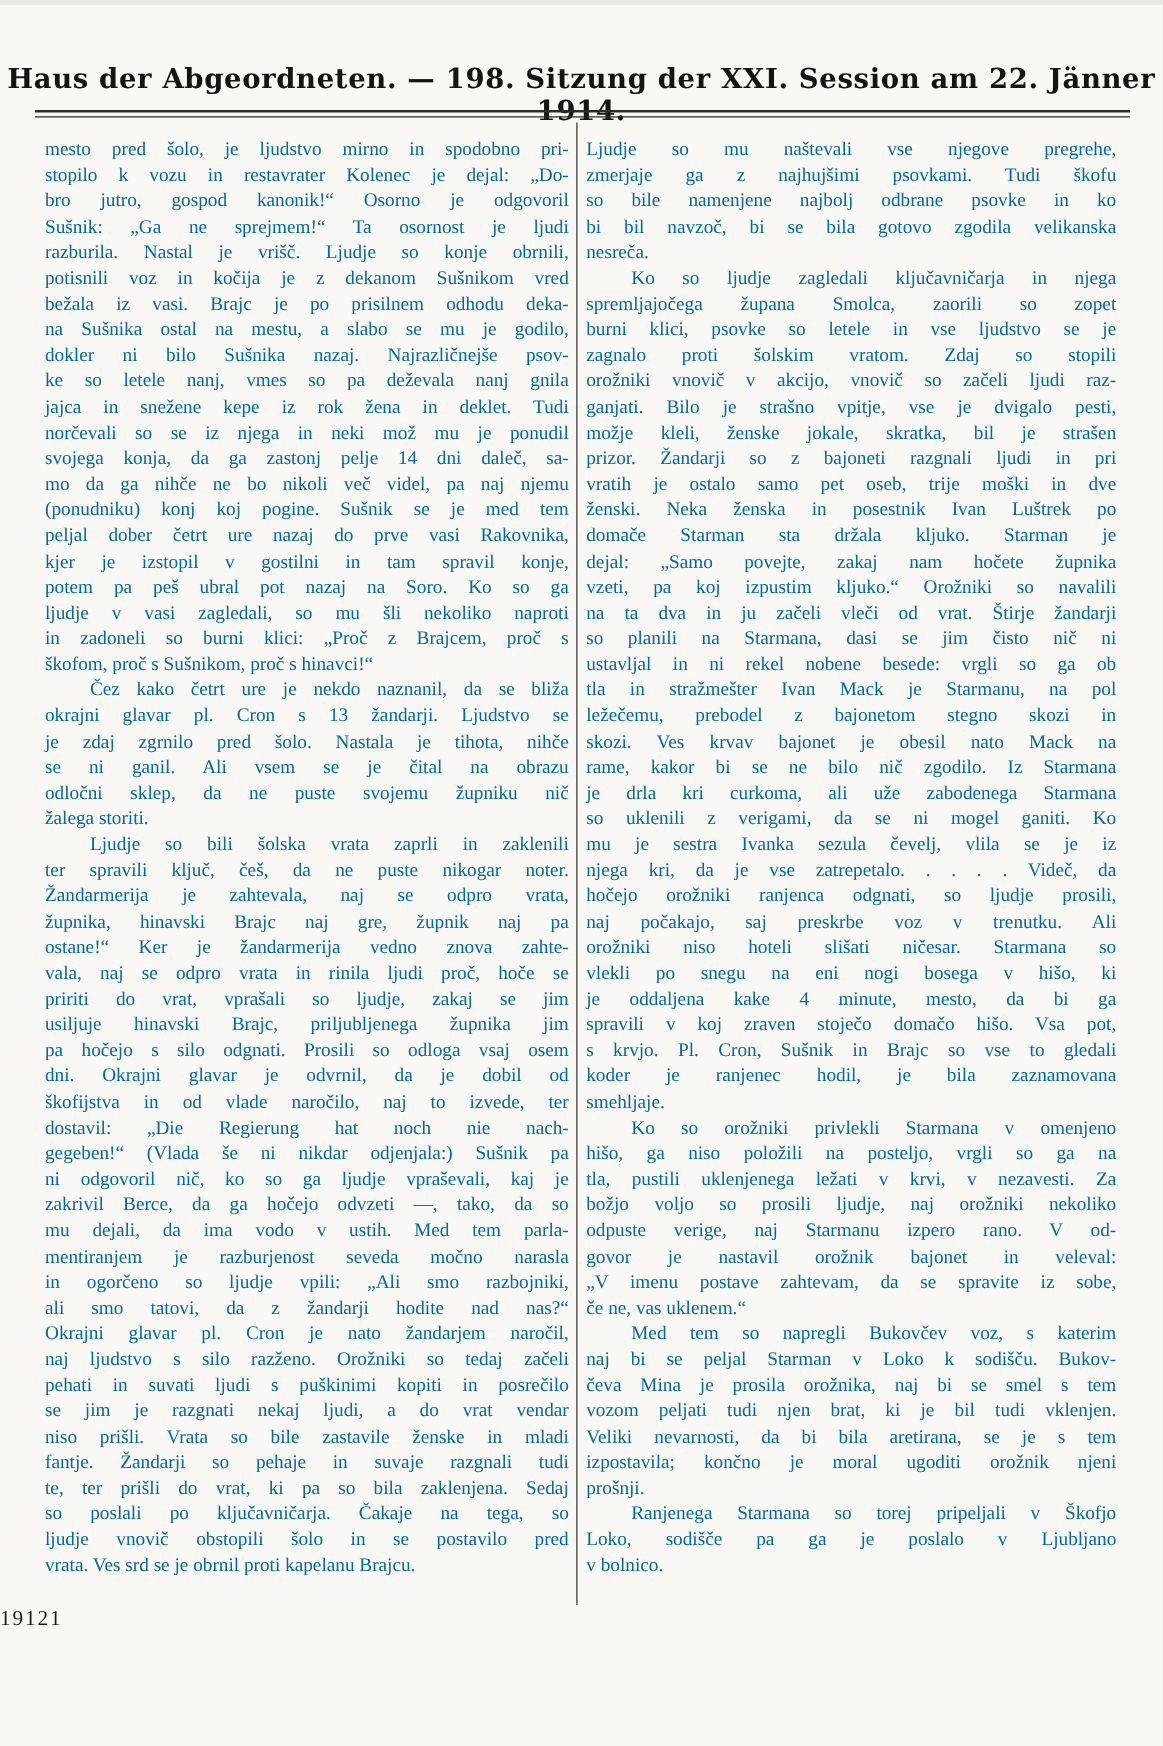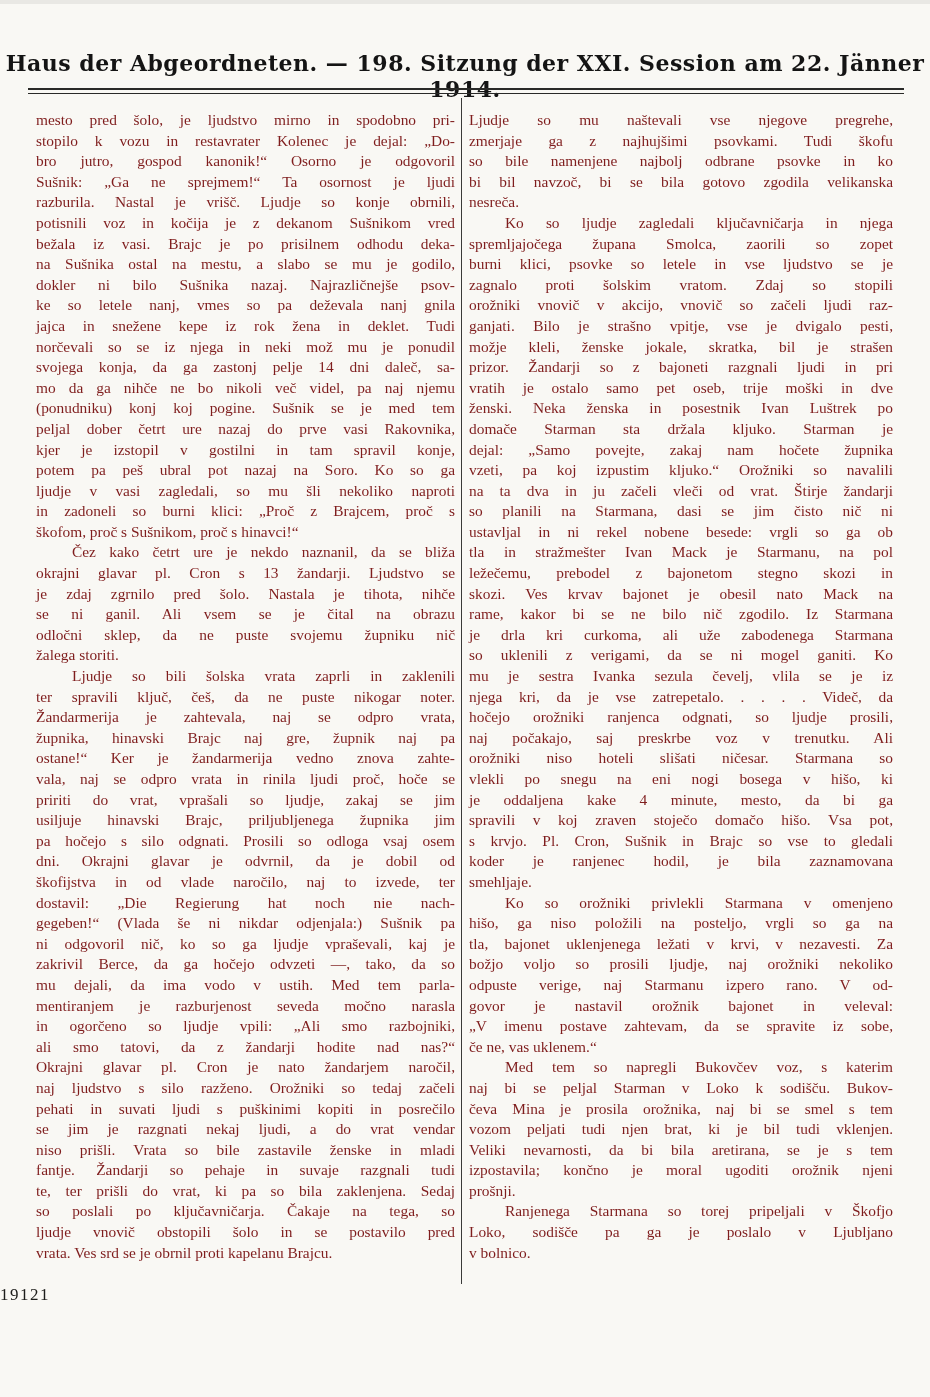--- a/index.html
+++ b/index.html
@@ -42,21 +42,21 @@
     position: absolute;
     top: 106px;
     left: 36px;
     width: 858px;
     display: flex;
     align-items: flex-start;
   }
   .column {
     font-size: 15.4px;
     line-height: 20.6px;
-    color: #7f1d1d;
+    color: #0369a1;
   }
   .column.left  { width: 419px; }
   .column.right { width: 424px; margin-left: 7px; }
   .divider {
     width: 1px;
     background: #3a3a38;
     margin-left: 6px;
     margin-top: -12px;
     height: 1186px;
   }
@@ -177,21 +177,21 @@
         <div class="line">naj počakajo, saj preskrbe voz v trenutku. Ali</div>
         <div class="line">orožniki niso hoteli slišati ničesar. Starmana so</div>
         <div class="line">vlekli po snegu na eni nogi bosega v hišo, ki</div>
         <div class="line">je oddaljena kake 4 minute, mesto, da bi ga</div>
         <div class="line">spravili v koj zraven stoječo domačo hišo. Vsa pot,</div>
         <div class="line">s krvjo. Pl. Cron, Sušnik in Brajc so vse to gledali</div>
         <div class="line">koder je ranjenec hodil, je bila zaznamovana</div>
         <div class="line last">smehljaje.</div>
         <div class="line first">Ko so orožniki privlekli Starmana v omenjeno</div>
         <div class="line">hišo, ga niso položili na posteljo, vrgli so ga na</div>
-        <div class="line">tla, bajonet uklenjenega ležati v krvi, v nezavesti. Za</div>
+        <div class="line">tla, pustili uklenjenega ležati v krvi, v nezavesti. Za</div>
         <div class="line">božjo voljo so prosili ljudje, naj orožniki nekoliko</div>
         <div class="line">odpuste verige, naj Starmanu izpero rano. V od-</div>
         <div class="line">govor je nastavil orožnik bajonet in veleval:</div>
         <div class="line">„V imenu postave zahtevam, da se spravite iz sobe,</div>
         <div class="line last">če ne, vas uklenem.“</div>
         <div class="line first">Med tem so napregli Bukovčev voz, s katerim</div>
         <div class="line">naj bi se peljal Starman v Loko k sodišču. Bukov-</div>
         <div class="line">čeva Mina je prosila orožnika, naj bi se smel s tem</div>
         <div class="line">vozom peljati tudi njen brat, ki je bil tudi vklenjen.</div>
         <div class="line">Veliki nevarnosti, da bi bila aretirana, se je s tem</div>

